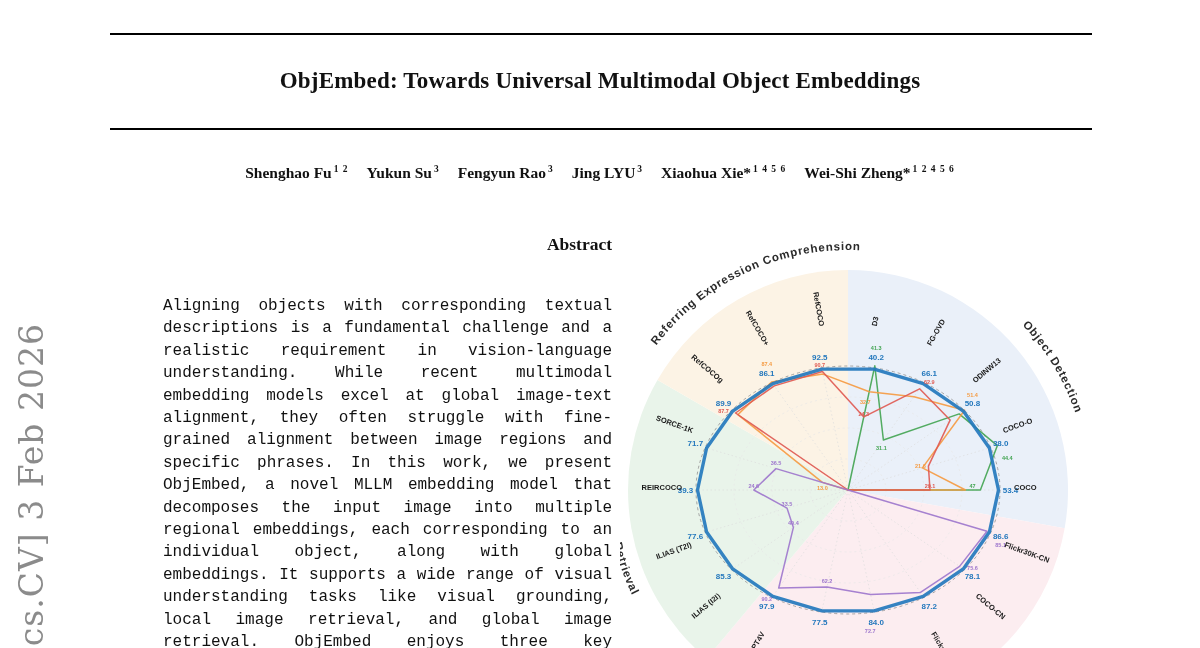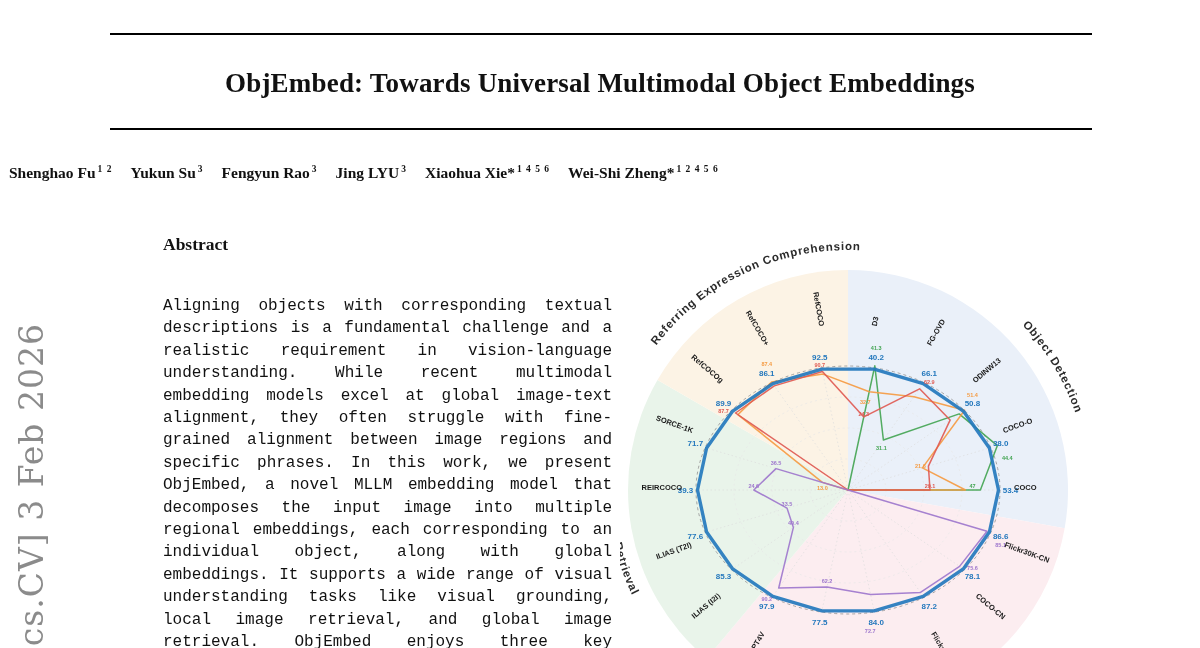--- a/index.html
+++ b/index.html
@@ -2,27 +2,27 @@
 <html><head>
 <meta charset="utf-8">
 <style>
   html,body{margin:0;padding:0;}
   body{width:1200px;height:648px;overflow:hidden;background:#ffffff;position:relative;
        font-family:"Liberation Serif",serif;color:#111;}
   .rule{position:absolute;left:110px;width:982px;height:2px;background:#000;}
   .rule-top{top:33px;}
   .rule-bottom{top:128px;}
   .title{position:absolute;top:68px;left:0;width:100%;text-align:center;
-         font-size:27px;font-weight:bold;margin:0;letter-spacing:.2px;}
-  .authors{position:absolute;top:164px;left:0;width:100%;
+         font-size:23px;font-weight:bold;margin:0;letter-spacing:.2px;}
+  .authors{position:absolute;top:164px;left:0;width:100%;text-align:center;
            font-size:15.5px;font-weight:bold;font-family:Liberation Serif, serif;}
   .authors .author{margin:0 9px;white-space:nowrap;}
   .authors sup{font-size:9.5px;font-weight:bold;letter-spacing:1px;margin-left:2px;}
   .abstract-col{position:absolute;left:163px;top:234px;width:449px;}
-  .abstract-col h2{text-align:left;font-size:17.5px;margin:0 0 40px 0;font-weight:bold;}
+  .abstract-col h2{text-align:right;font-size:17.5px;margin:0 0 40px 0;font-weight:bold;}
   .abstract-col p{font-size:16px;line-height:22.4px;text-align:justify;margin:0;font-family:Liberation Mono, monospace;}
   .arxiv-stamp{position:absolute;left:12px;top:660px;transform:rotate(-90deg);
                transform-origin:0 0;font-family:"DejaVu Serif",serif;font-size:33px;
                color:#8b8b8b;letter-spacing:1px;white-space:nowrap;}
   .radar{position:absolute;left:620px;top:225px;margin:0;padding:0;}
   svg text{font-family:"Liberation Sans",sans-serif;}
 </style>
 </head>
 <body>
 

